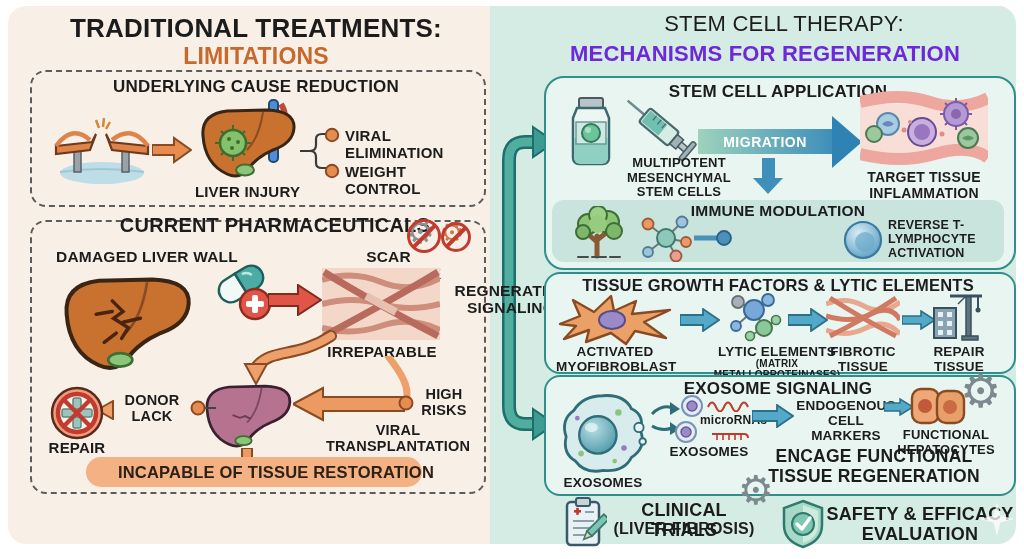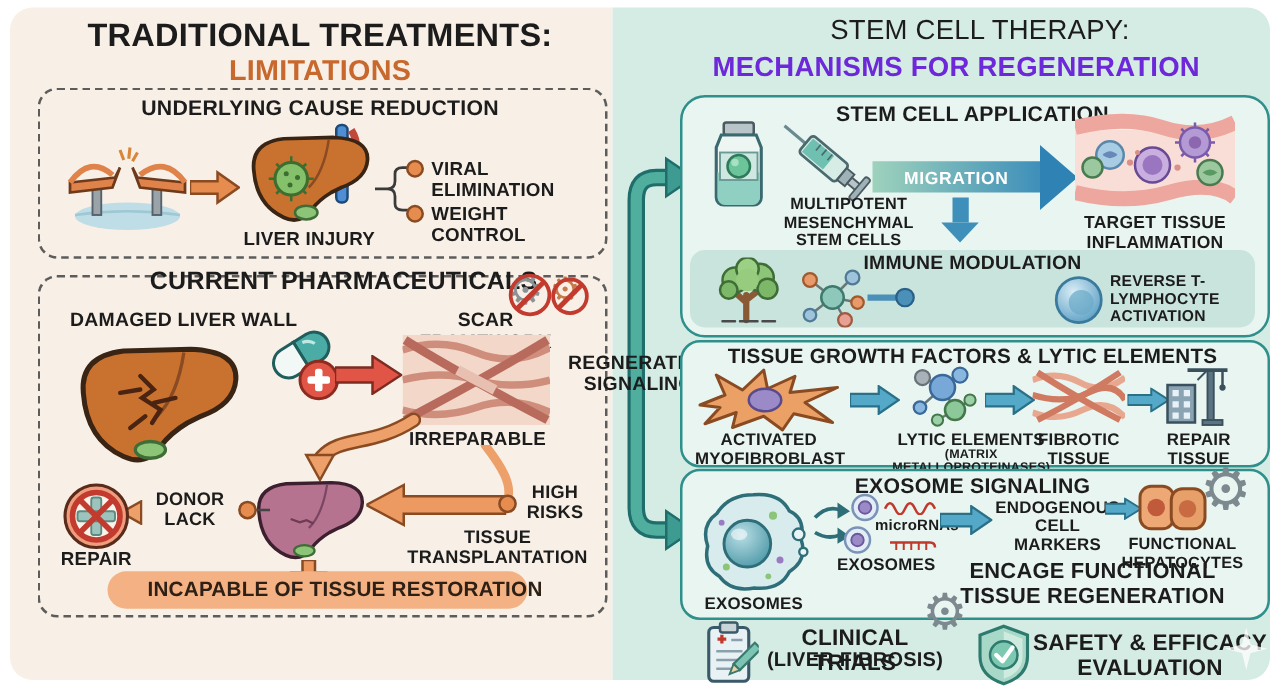--- a/index.html
+++ b/index.html
@@ -168,21 +168,21 @@
   </svg>
   <div class="lbl" style="left:36px;top:440px;width:82px;font-size:15px;">REPAIR</div>
 
   <svg class="c" style="left:293px;top:386px;" width="112" height="36" viewBox="0 0 112 36">
     <polygon points="0,18 30,2 30,11 112,11 112,25 30,25 30,34" fill="#ec9a62" stroke="#8a4b22" stroke-width="2"></polygon>
   </svg>
   <svg class="c" style="left:398px;top:395px;" width="16" height="16" viewBox="0 0 16 16">
       <circle cx="8" cy="8" r="6.5" fill="#e78c4f" stroke="#8a4b22" stroke-width="2"></circle>
     </svg>
   <div class="lbl" style="left:412px;top:386px;width:64px;font-size:14.5px;">HIGH RISKS</div>
-  <div class="lbl" style="left:320px;top:422px;width:156px;font-size:14.5px;">TISSUE TRANSPLANTATION</div>
+  <div class="lbl" style="left:320px;top:422px;width:156px;font-size:14.5px;">VIRAL TRANSPLANTATION</div>
 
   <svg class="c" style="left:232px;top:448px;" width="30" height="26" viewBox="0 0 30 26">
     <polygon points="10,0 20,0 20,10 29,10 15,25 1,10 10,10" fill="#ec9a62" stroke="#8a4b22" stroke-width="2"></polygon>
   </svg>
 
   <div class="banner" style="left:86px;top:457px;width:336px;height:30px;"></div>
   <div class="lbl" style="left:86px;top:463px;width:380px;font-size:16.5px;color:#2e2014;">INCAPABLE OF TISSUE RESTORATION</div>
 
   <svg class="c" style="left:495px;top:118px;" width="62" height="330" viewBox="0 0 62 330">
     <path d="M40 24 H30 Q14 24 14 42 V288 Q14 306 30 306 H40" stroke="#1f6e6b" stroke-width="14" fill="none"></path>

